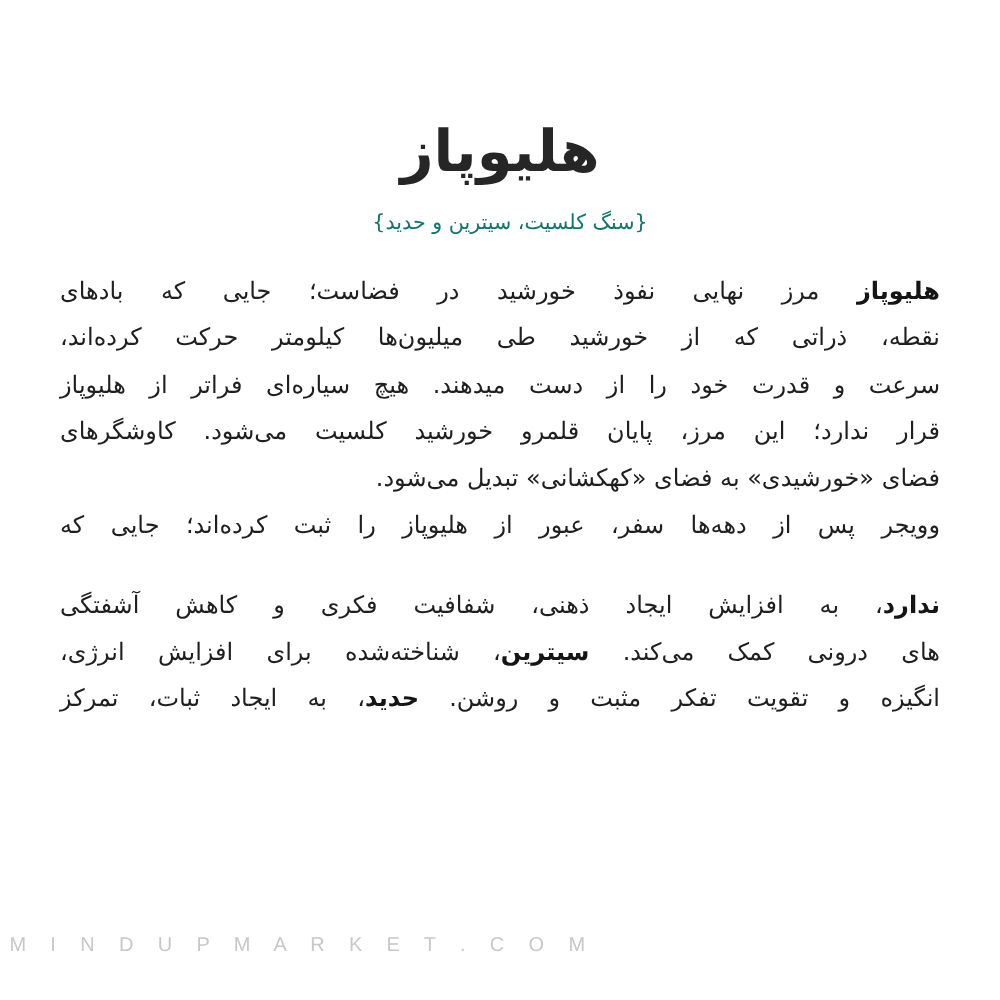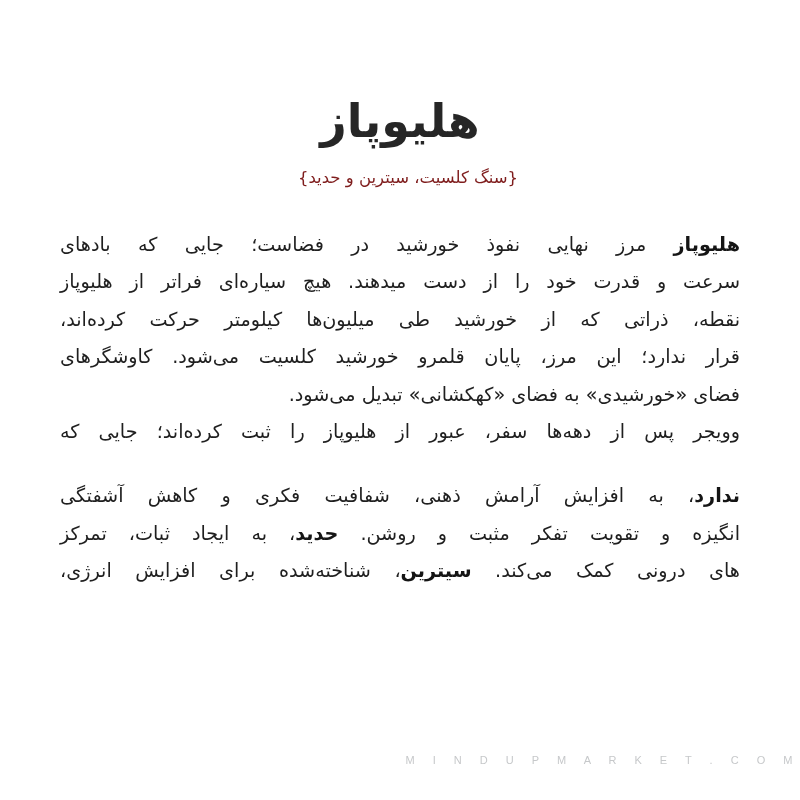--- a/index.html
+++ b/index.html
@@ -39,41 +39,41 @@
 
   
   .subtitle {
     position: absolute;
     top: 166px;
     left: 16px;
     right: 0;
     text-align: center;
     font-size: 16.5px;
     font-weight: normal;
-    color: #7f1d1d;
+    color: #0f766e;
     direction: rtl;
     line-height: 1.5;
   }
 
   
   .body-area {
     position: absolute;
     top: 214px;
     right: 48px;
     left: 48px;
     direction: rtl;
     text-align: justify;
     text-align-last: right;
     color: #1f1f1f;
     font-size: 19.2px;
     line-height: 37.4px;
   }
 
   .para {
-    margin: 12px;
+    margin: 0;
     text-align: justify;
     text-align-last: right;
     direction: rtl;
   }
 
   .para + .para {
     margin-top: 27px;
   }
 
   .para .lead,
@@ -93,50 +93,50 @@
   .jline.last {
     text-align-last: right;
   }
 
   
   .footer {
     position: absolute;
     bottom: 34px;
     left: 0;
     right: 0;
-    text-align: right;
+    text-align: left;
     direction: ltr;
     font-family: "Liberation Sans", sans-serif;
-    font-size: 11px;
+    font-size: 16px;
     font-weight: normal;
     letter-spacing: 7.5px;
     color: #c6c8ca;
     text-indent: 7.5px;
   }
 </style>
 </head>
 <body>
 
 <div class="page">
 
   <h1 class="title">هلیوپاز</h1>
 
   <div class="subtitle">{سنگ کلسیت، سیترین و حدید}</div>
 
   <div class="body-area">
     <p class="para">
         <span class="jline"><span class="term">هلیوپاز</span><span> مرز نهایی نفوذ خورشید در فضاست؛ جایی که بادهای</span></span>
+        <span class="jline"><span>نقطه، ذراتی که از خورشید طی میلیون‌ها کیلومتر حرکت کرده‌اند،</span></span>
         <span class="jline"><span>سرعت و قدرت خود را از دست میدهند. هیچ سیاره‌ای فراتر از هلیوپاز</span></span>
-        <span class="jline"><span>نقطه، ذراتی که از خورشید طی میلیون‌ها کیلومتر حرکت کرده‌اند،</span></span>
         <span class="jline"><span>قرار ندارد؛ این مرز، پایان قلمرو خورشید کلسیت می‌شود. کاوشگرهای</span></span>
         <span class="jline last"><span>فضای «خورشیدی» به فضای «کهکشانی» تبدیل می‌شود.</span></span>
         <span class="jline"><span>وویجر پس از دهه‌ها سفر، عبور از هلیوپاز را ثبت کرده‌اند؛ جایی که</span></span>
       </p>
     <p class="para">
-        <span class="jline"><span class="term">ندارد</span><span>، به افزایش آرامش ذهنی، شفافیت فکری و کاهش آشفتگی</span></span>
+        <span class="jline"><span class="term">ندارد</span><span>، به افزایش ایجاد ذهنی، شفافیت فکری و کاهش آشفتگی</span></span>
+        <span class="jline"><span>های درونی کمک می‌کند. </span><span class="term">سیترین</span><span>، شناخته‌شده برای افزایش انرژی،</span></span>
         <span class="jline"><span>انگیزه و تقویت تفکر مثبت و روشن. </span><span class="term">حدید</span><span>، به ایجاد ثبات، تمرکز</span></span>
-        <span class="jline"><span>های درونی کمک می‌کند. </span><span class="term">سیترین</span><span>، شناخته‌شده برای افزایش انرژی،</span></span>
       </p>
   </div>
 
   <div class="footer">M I N D U P M A R K E T . C O M</div>
 
 </div>
 
 </body></html>

